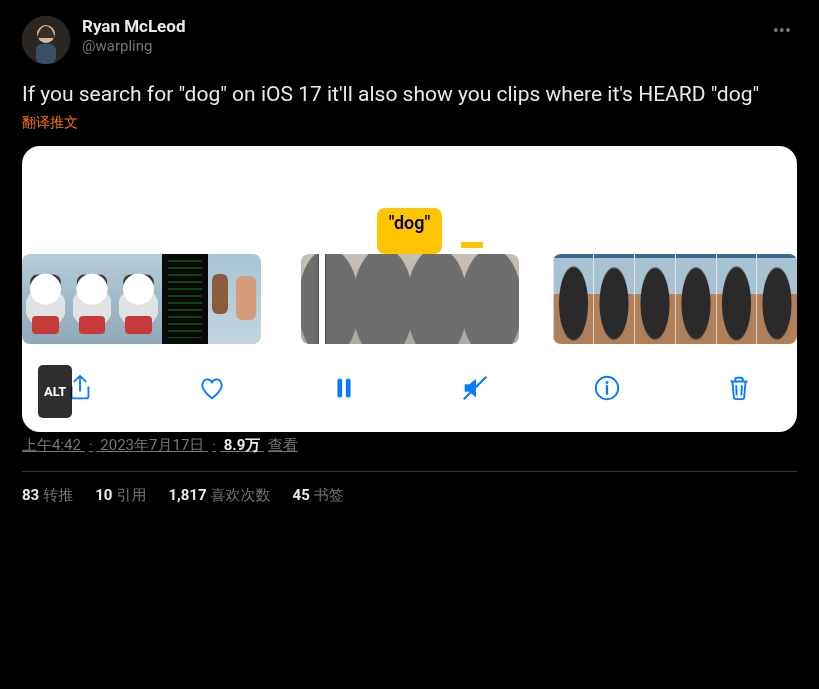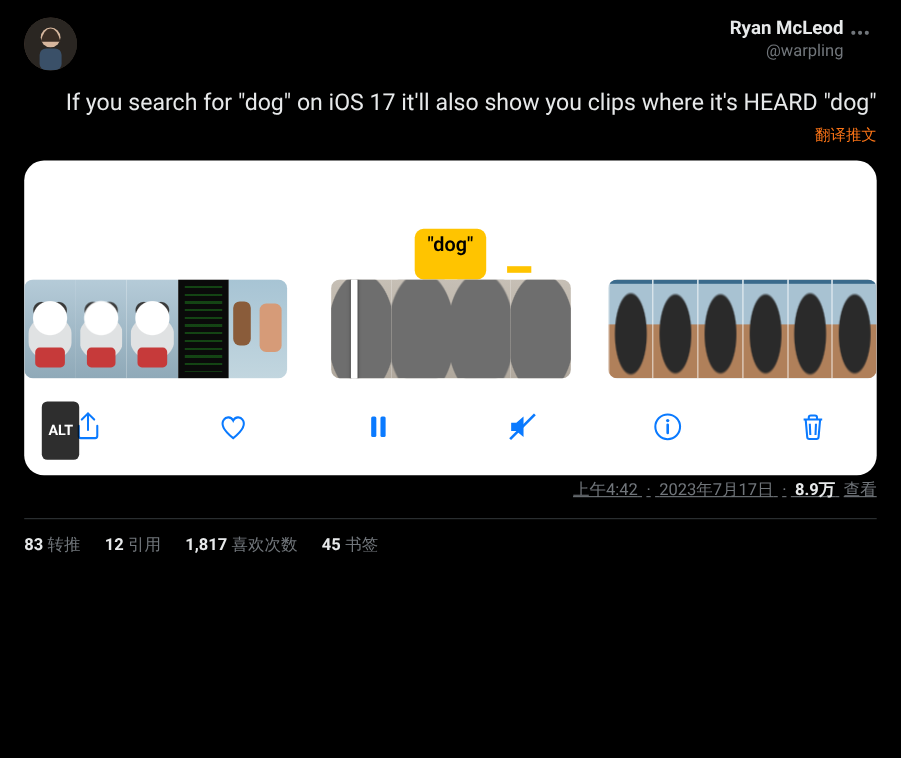--- a/index.html
+++ b/index.html
@@ -8,21 +8,20 @@
     padding: 0;
     background: #000;
     font-family: -apple-system, BlinkMacSystemFont, "Segoe UI", Roboto, Helvetica, Arial, sans-serif;
     color: #e7e9ea;
     width: 819px;
     height: 689px;
     overflow: hidden;
   }
   .tweet {
     padding: 16px 22px 0 22px;
-    text-align: right;
   }
   .header-row {
     display: flex;
     align-items: flex-start;
   }
   .avatar {
     width: 48px;
     height: 48px;
     border-radius: 50%;
     background: linear-gradient(135deg, #3b2d28 0%, #5a4a3f 40%, #252520 100%);
@@ -353,21 +352,21 @@
     <span style="margin-left:4px;">查看</span>
   </div>
 
   <div class="hr"></div>
 
   <div class="stats-row">
     <span class="stat">
       <span class="num">83</span><span>转推</span>
     </span>
     <span class="stat">
-      <span class="num">12</span><span>引用</span>
+      <span class="num">10</span><span>引用</span>
     </span>
     <span class="stat">
       <span class="num">1,817</span><span>喜欢次数</span>
     </span>
     <span class="stat">
       <span class="num">45</span><span>书签</span>
     </span>
   </div>
 
 </div>

